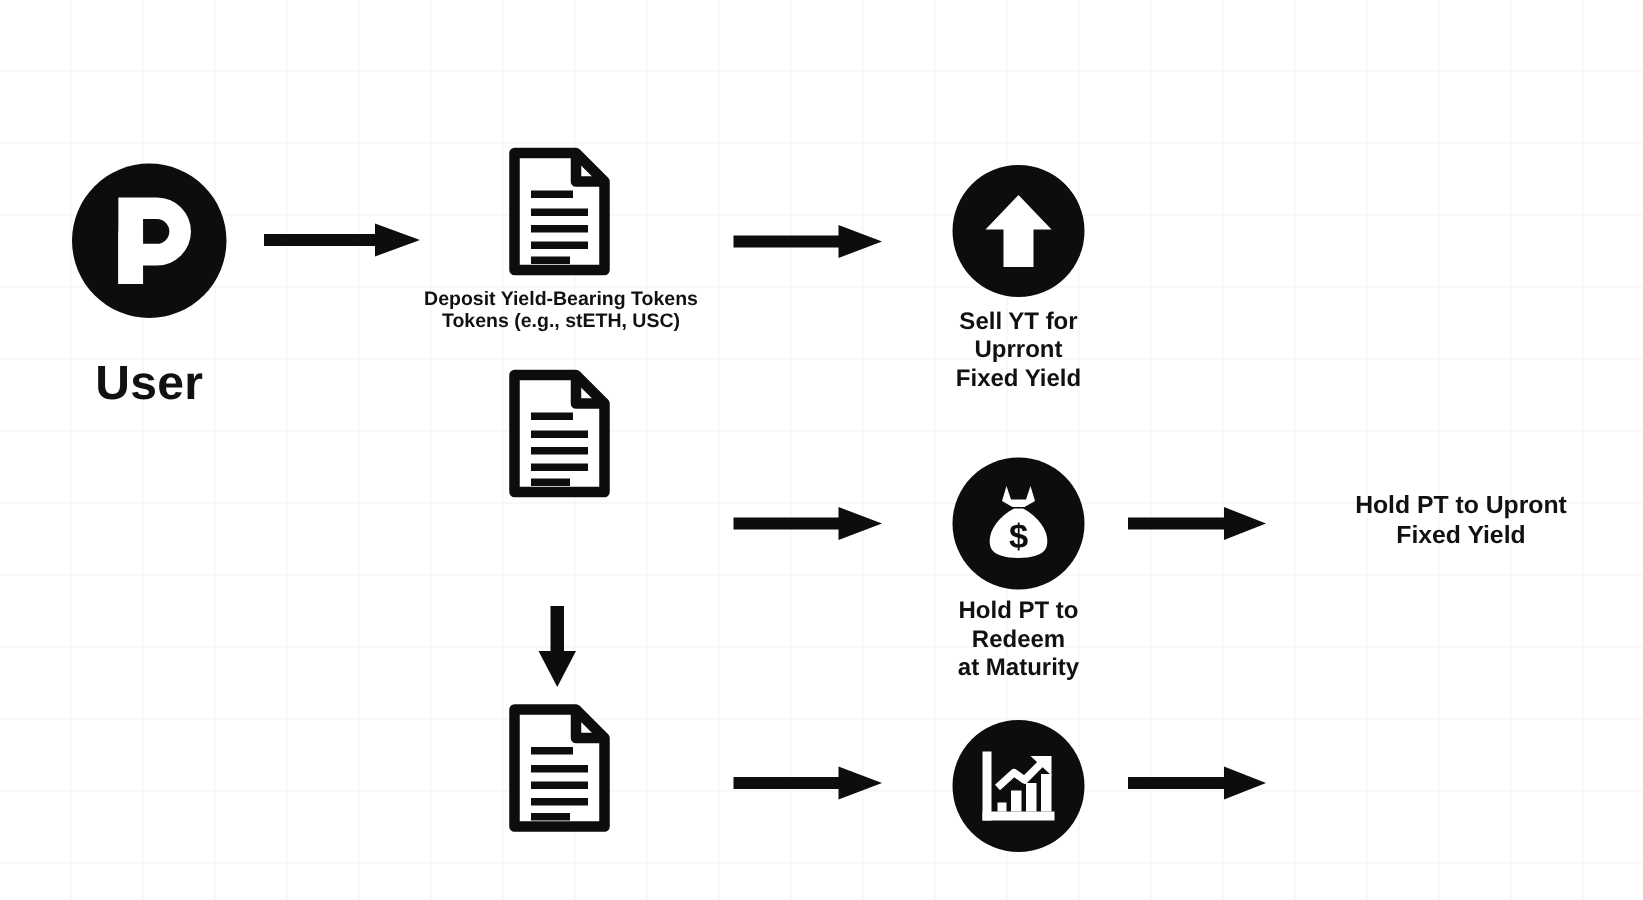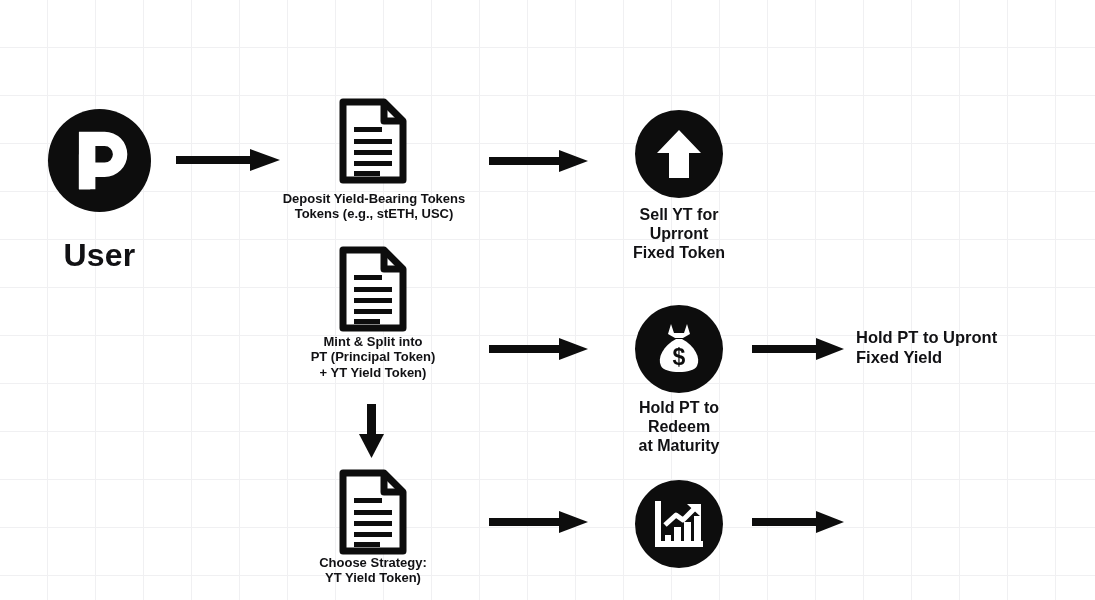--- a/index.html
+++ b/index.html
@@ -34,21 +34,21 @@
 
   
   .label {
     position: absolute;
     font-weight: bold;
     color: #111114;
     line-height: 1.19;
     white-space: pre-line;
   }
   .label.center { text-align: center; }
-  .label.left { text-align: left; }
+  .label.left { text-align: center; }
 
   .label-user {
     font-size: 32px;
     letter-spacing: .2px;
   }
   .label-doc {
     font-size: 13px;
   }
   .label-outcome {
     font-size: 16px;
@@ -101,36 +101,33 @@
     </svg>
   </div>
 
   <div class="node badge" style="left:635px; top:110px; width:88px; height:88px;">
     <svg width="46" height="52" viewBox="0 0 46 52">
       <path d="M23 2 L45 25 H33 V50 H13 V25 H1 Z" fill="#ffffff"></path>
     </svg>
   </div>
   <div class="label center label-outcome" style="left:606px; top:205px; width:146px;">Sell YT for
 Uprront
-Fixed Token</div>
+Fixed Yield</div>
 
   <div class="node" style="left:338px; top:245px;">
     <svg width="70" height="88" viewBox="0 0 70 88">
       <path d="M5 5 H46 L65 24 V83 H5 Z" fill="#ffffff" stroke="#0d0d0d" stroke-width="7" stroke-linejoin="round"></path>
       <path d="M46 5 V24 H65" fill="none" stroke="#0d0d0d" stroke-width="7" stroke-linejoin="round"></path>
       <rect x="16" y="30" width="28" height="5" fill="#0d0d0d"></rect>
       <rect x="16" y="42" width="38" height="5" fill="#0d0d0d"></rect>
       <rect x="16" y="53" width="38" height="5" fill="#0d0d0d"></rect>
       <rect x="16" y="64" width="38" height="5" fill="#0d0d0d"></rect>
       <rect x="16" y="74" width="26" height="5" fill="#0d0d0d"></rect>
     </svg>
   </div>
-  <div class="label center label-doc" style="left:262px; top:334px; width:222px;">Mint &amp; Split into
-PT (Principal Token)
-+ YT Yield Token)</div>
 
   <div class="node" style="left:489px; top:336px;">
     <svg width="99" height="26" viewBox="0 0 99 26">
       <rect x="0" y="9" width="76" height="8" fill="#0d0d0d"></rect>
       <path d="M70 2 L99 13 L70 24 Z" fill="#0d0d0d"></path>
     </svg>
   </div>
 
   <div class="node" style="left:358px; top:404px;">
     <svg width="27" height="54" viewBox="0 0 27 54">
@@ -163,22 +160,20 @@
     <svg width="70" height="88" viewBox="0 0 70 88">
       <path d="M5 5 H46 L65 24 V83 H5 Z" fill="#ffffff" stroke="#0d0d0d" stroke-width="7" stroke-linejoin="round"></path>
       <path d="M46 5 V24 H65" fill="none" stroke="#0d0d0d" stroke-width="7" stroke-linejoin="round"></path>
       <rect x="16" y="30" width="28" height="5" fill="#0d0d0d"></rect>
       <rect x="16" y="42" width="38" height="5" fill="#0d0d0d"></rect>
       <rect x="16" y="53" width="38" height="5" fill="#0d0d0d"></rect>
       <rect x="16" y="64" width="38" height="5" fill="#0d0d0d"></rect>
       <rect x="16" y="74" width="26" height="5" fill="#0d0d0d"></rect>
     </svg>
   </div>
-  <div class="label center label-doc" style="left:270px; top:555px; width:206px;">Choose Strategy:
-YT Yield Token)</div>
 
   <div class="node" style="left:489px; top:509px;">
     <svg width="99" height="26" viewBox="0 0 99 26">
       <rect x="0" y="9" width="76" height="8" fill="#0d0d0d"></rect>
       <path d="M70 2 L99 13 L70 24 Z" fill="#0d0d0d"></path>
     </svg>
   </div>
 
   <div class="node badge" style="left:635px; top:480px; width:88px; height:88px;">
     <svg width="52" height="50" viewBox="0 0 52 50">

